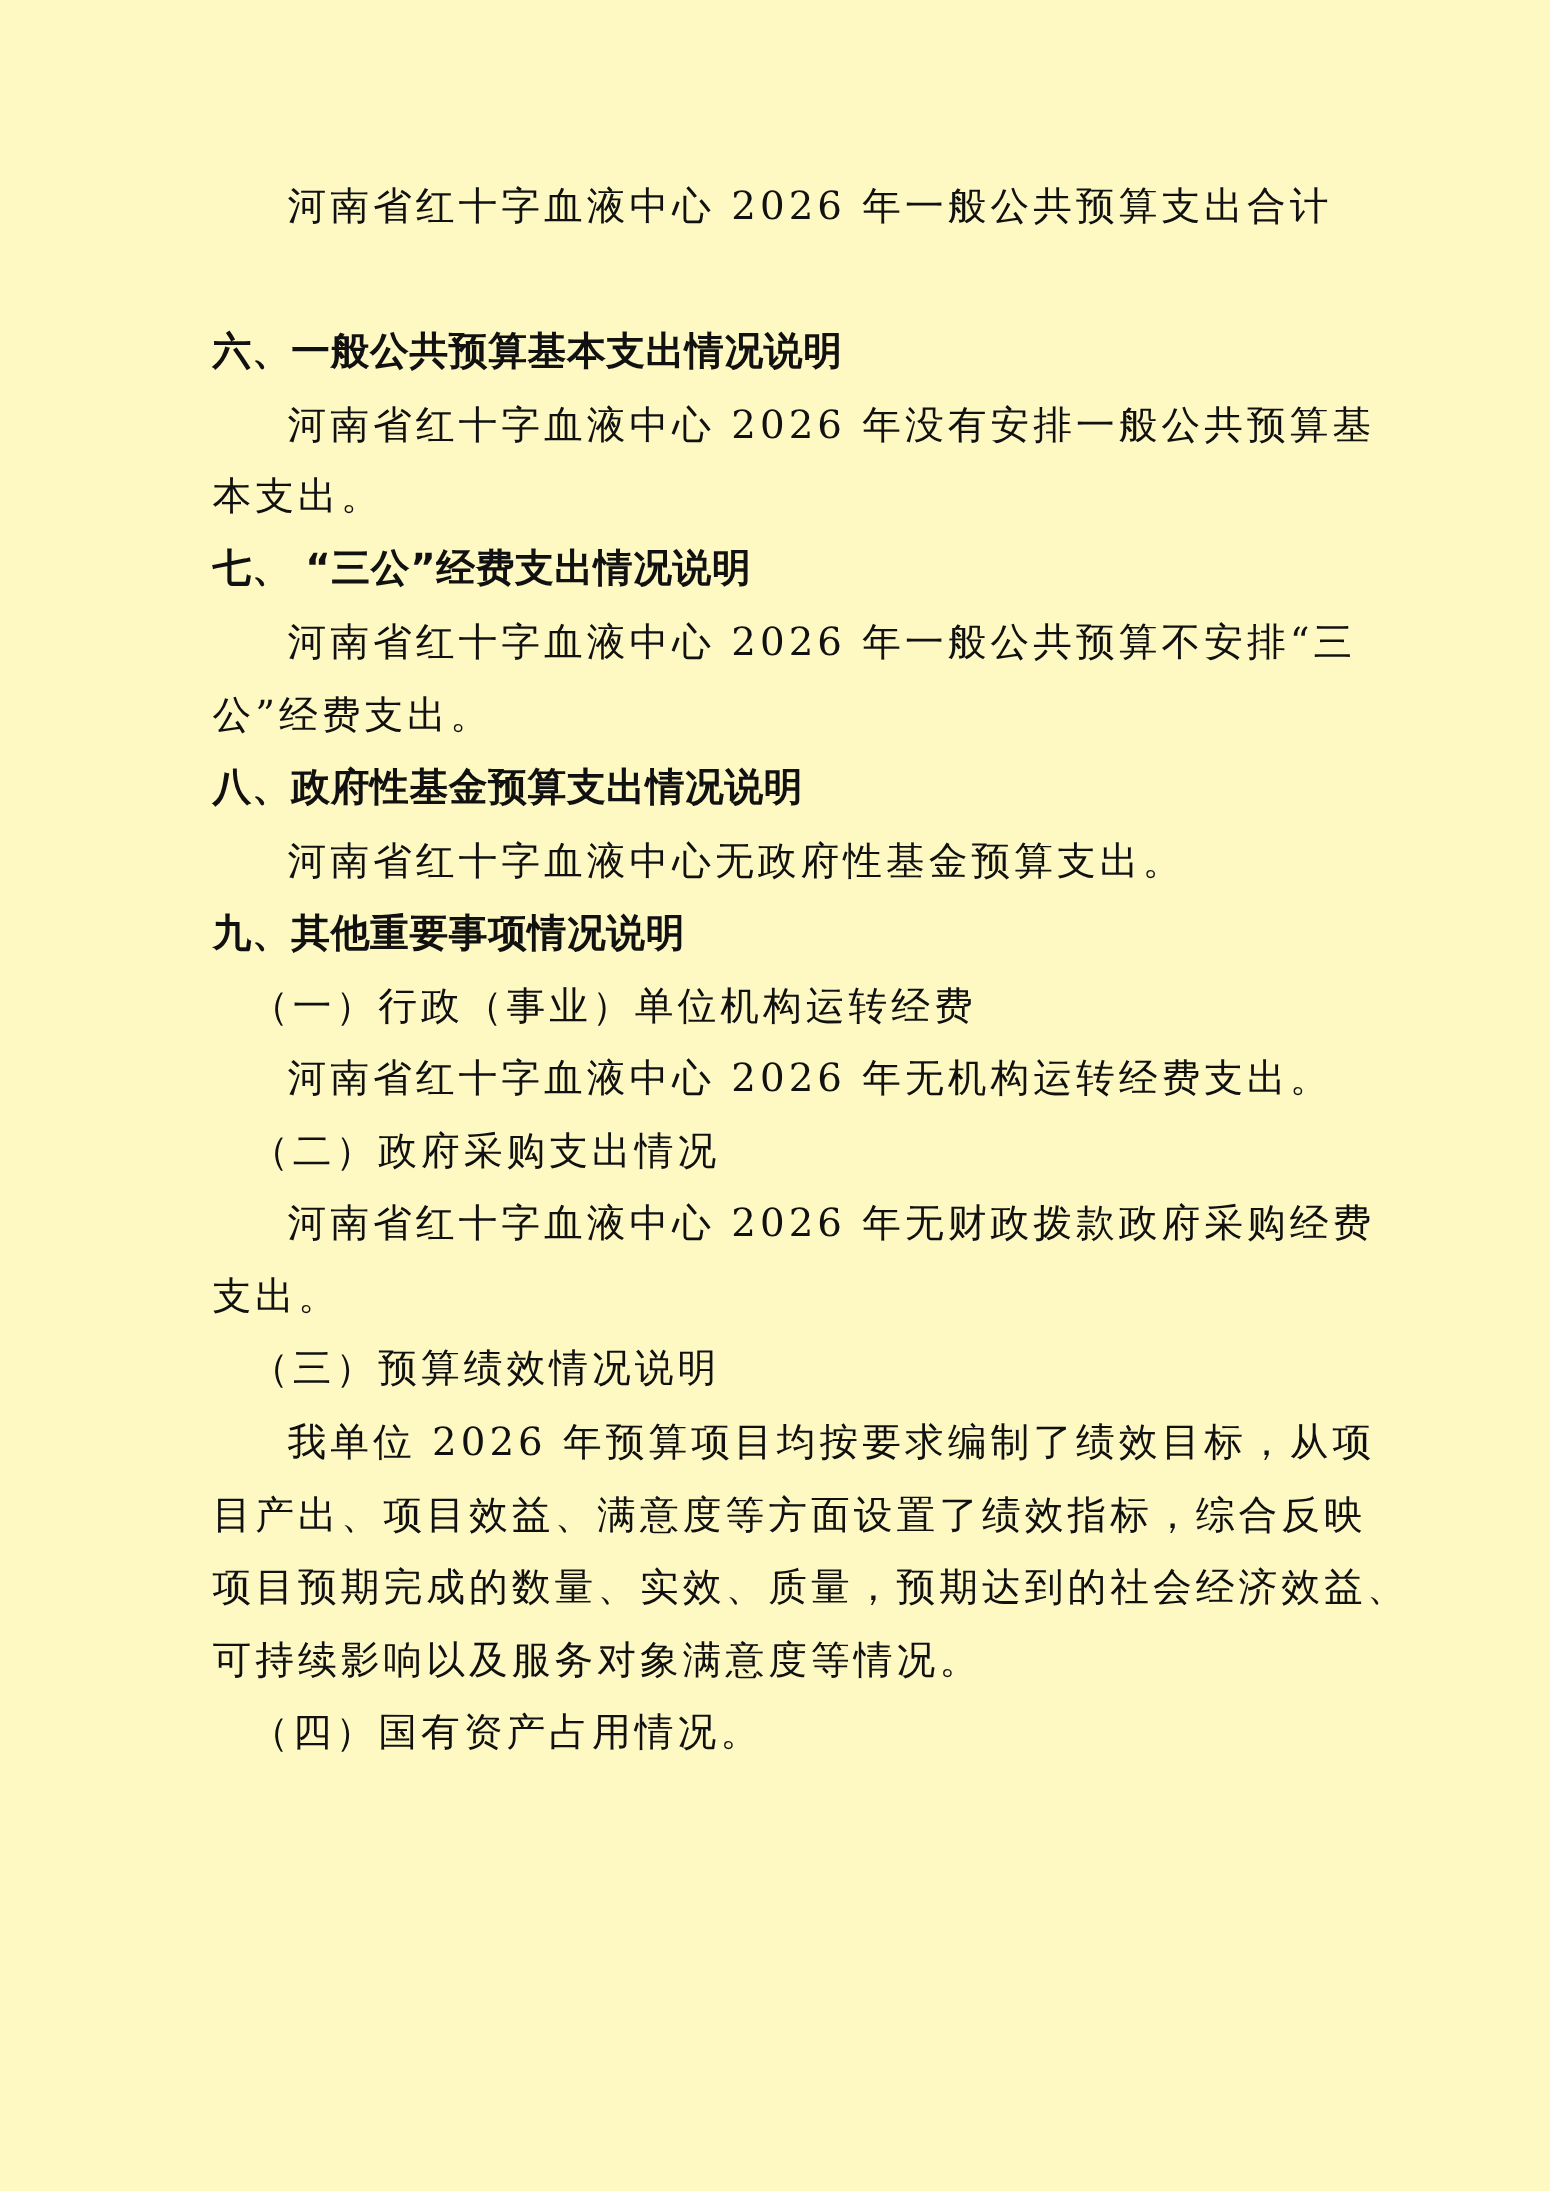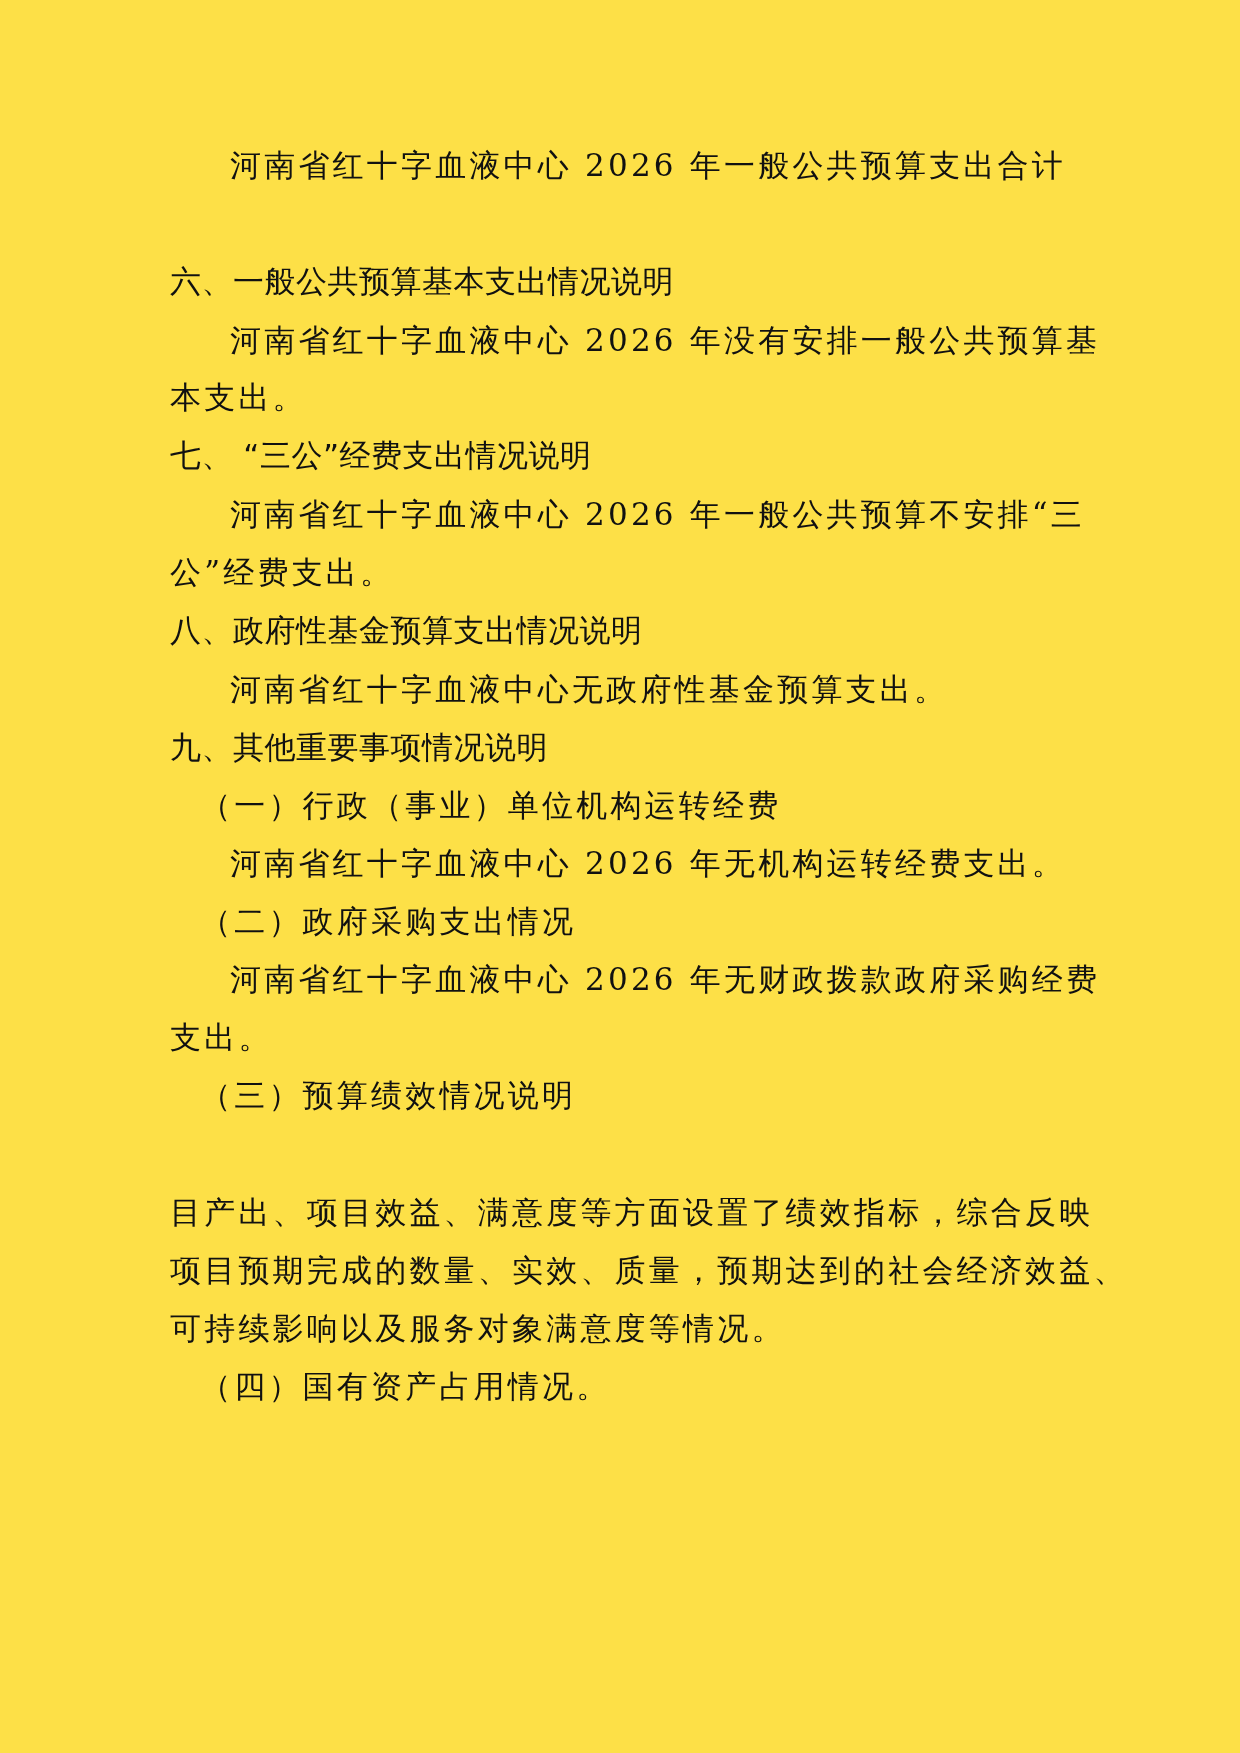--- a/index.html
+++ b/index.html
@@ -1,28 +1,28 @@
 <!DOCTYPE html>
 <html><head>
 <meta charset="utf-8">
 <style>
   html, body { margin: 0; padding: 0; background: #ffffff; }
   body { width: 1240px; height: 1753px; position: relative; overflow: hidden; }
   .page {
-    position: absolute; left: 0; top: 0; width: 1240px; height: 1753px; background: #fde047;
+    position: absolute; left: 0; top: 0; width: 1240px; height: 1753px; background: #fef9c3;
     font-family: "DejaVu Serif", "Liberation Serif", serif; color: #111111;
   }
   .line {
     position: absolute; left: 170px; width: 900px;
     font-size: 31px; line-height: 40px; white-space: nowrap; letter-spacing: 3.2px;
     font-weight: normal;
   }
   .heading {
     font-family: "DejaVu Sans", "Liberation Sans", sans-serif;
-    font-weight: normal; font-size: 31px; letter-spacing: 0.5px;
+    font-weight: bold; font-size: 31px; letter-spacing: 0.5px;
   }
   .indent2 { left: 230px; }
   .indent-sub { left: 200px; }
 </style>
 </head>
 <body>
 
 <div class="page">
   <div class="line indent2" style="top:145px">河南省红十字血液中心 2026 年一般公共预算支出合计</div>
 
@@ -40,18 +40,19 @@
   <div class="line heading" style="top:727px">九、其他重要事项情况说明</div>
 
   <div class="line indent-sub" style="top:785px">（一）行政（事业）单位机构运转经费</div>
   <div class="line indent2" style="top:843px">河南省红十字血液中心 2026 年无机构运转经费支出。</div>
 
   <div class="line indent-sub" style="top:901px">（二）政府采购支出情况</div>
   <div class="line indent2" style="top:959px">河南省红十字血液中心 2026 年无财政拨款政府采购经费</div>
   <div class="line" style="top:1017px">支出。</div>
 
   <div class="line indent-sub" style="top:1075px">（三）预算绩效情况说明</div>
+  <div class="line indent2" style="top:1134px">我单位 2026 年预算项目均按要求编制了绩效目标，从项</div>
   <div class="line" style="top:1192px">目产出、项目效益、满意度等方面设置了绩效指标，综合反映</div>
   <div class="line" style="top:1308px">可持续影响以及服务对象满意度等情况。</div>
   <div class="line" style="top:1250px">项目预期完成的数量、实效、质量，预期达到的社会经济效益、</div>
 
   <div class="line indent-sub" style="top:1366px">（四）国有资产占用情况。</div>
 </div>
 
 </body></html>

